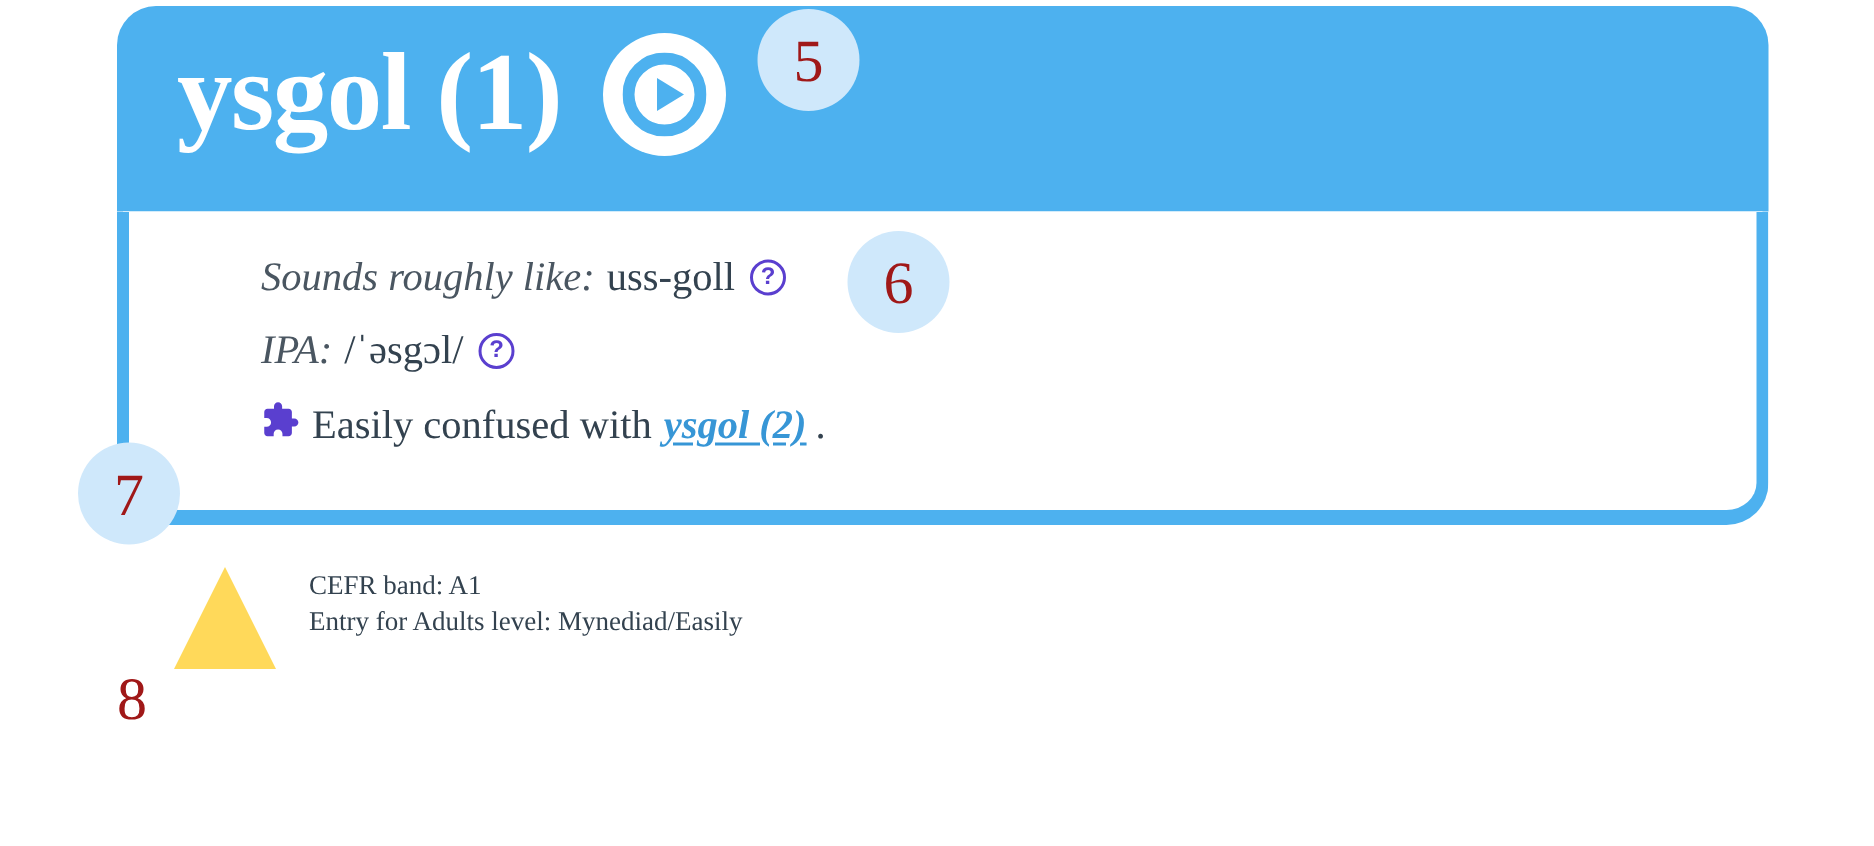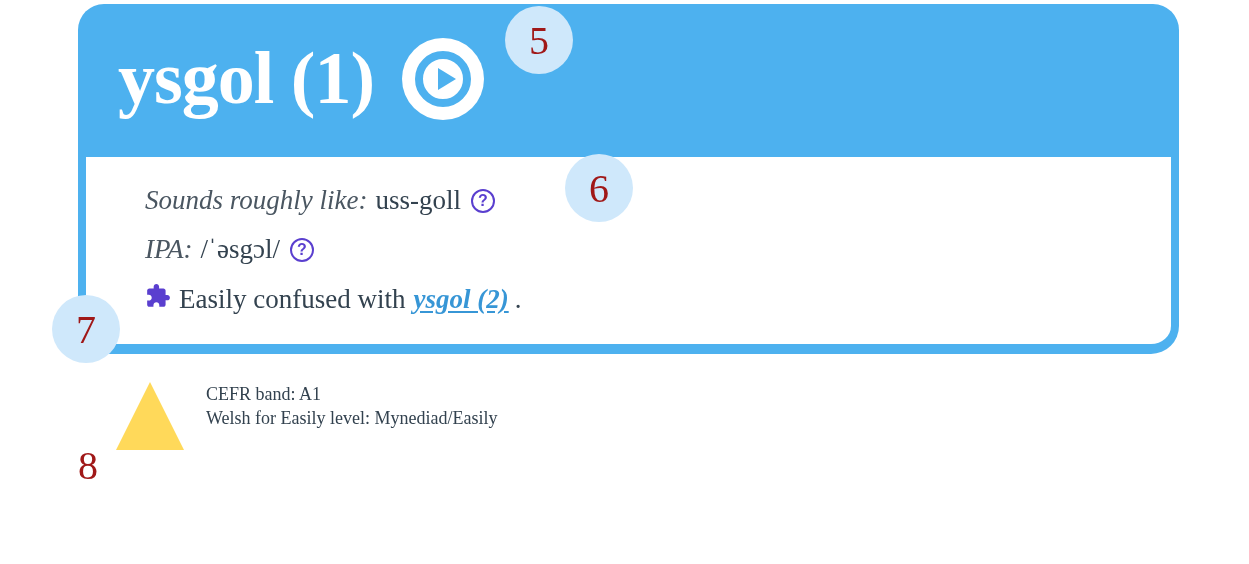--- a/index.html
+++ b/index.html
@@ -13,21 +13,21 @@
   }
   .card {
     position: relative;
     margin: 4px 70px 0 78px;
     border-radius: 28px;
     overflow: visible;
   }
   .header {
     background: #4db1ef;
     border-radius: 26px 26px 0 0;
-    padding: 32px 36px 36px 40px;
+    padding: 16px 36px 36px 40px;
     display: flex;
     align-items: center;
     position: relative;
   }
   .headword {
     color: #ffffff;
     font-size: 74px;
     font-weight: 700;
     letter-spacing: -1px;
   }
@@ -38,37 +38,37 @@
     border-radius: 50%;
     display: flex;
     align-items: center;
     justify-content: center;
     margin-left: 28px;
     cursor: pointer;
   }
   .play-btn svg { display: block; }
   .body {
     background: #ffffff;
-    padding: 28px 40px 28px 59px;
+    padding: 28px 40px 28px 88px;
     border-left: 8px solid #4db1ef;
     border-right: 8px solid #4db1ef;
     border-bottom: 10px solid #4db1ef;
     border-bottom-left-radius: 28px;
     border-bottom-right-radius: 28px;
     position: relative;
   }
   .row {
     display: flex;
     align-items: center;
     font-size: 27px;
     color: #33424f;
     margin-bottom: 18px;
     flex-wrap: wrap;
   }
-  .row:last-child { margin-bottom: 0; }
+  .row:last-child { margin-bottom: 12px; }
   .label-italic {
     font-style: italic;
     color: #4a5661;
     margin-right: 8px;
   }
   .syll-strong { font-weight: 400; }
   .help-icon {
     width: 24px;
     height: 24px;
     border: 2px solid #5a3fcf;
@@ -191,21 +191,21 @@
 </div>
 
 <div class="levels">
   <div class="triangle"></div>
   <div class="levels-text">
     <div>
       <span>CEFR band:</span>
       <span>A1</span>
     </div>
     <div>
-      <span>Welsh for Easily level:</span>
+      <span>Entry for Adults level:</span>
       <span>Mynediad/Easily</span>
     </div>
   </div>
 </div>
 
 <div class="callout callout-5">5</div>
 <div class="callout callout-6">6</div>
 <div class="callout callout-7">7</div>
 <div class="callout-8">8</div>
 

